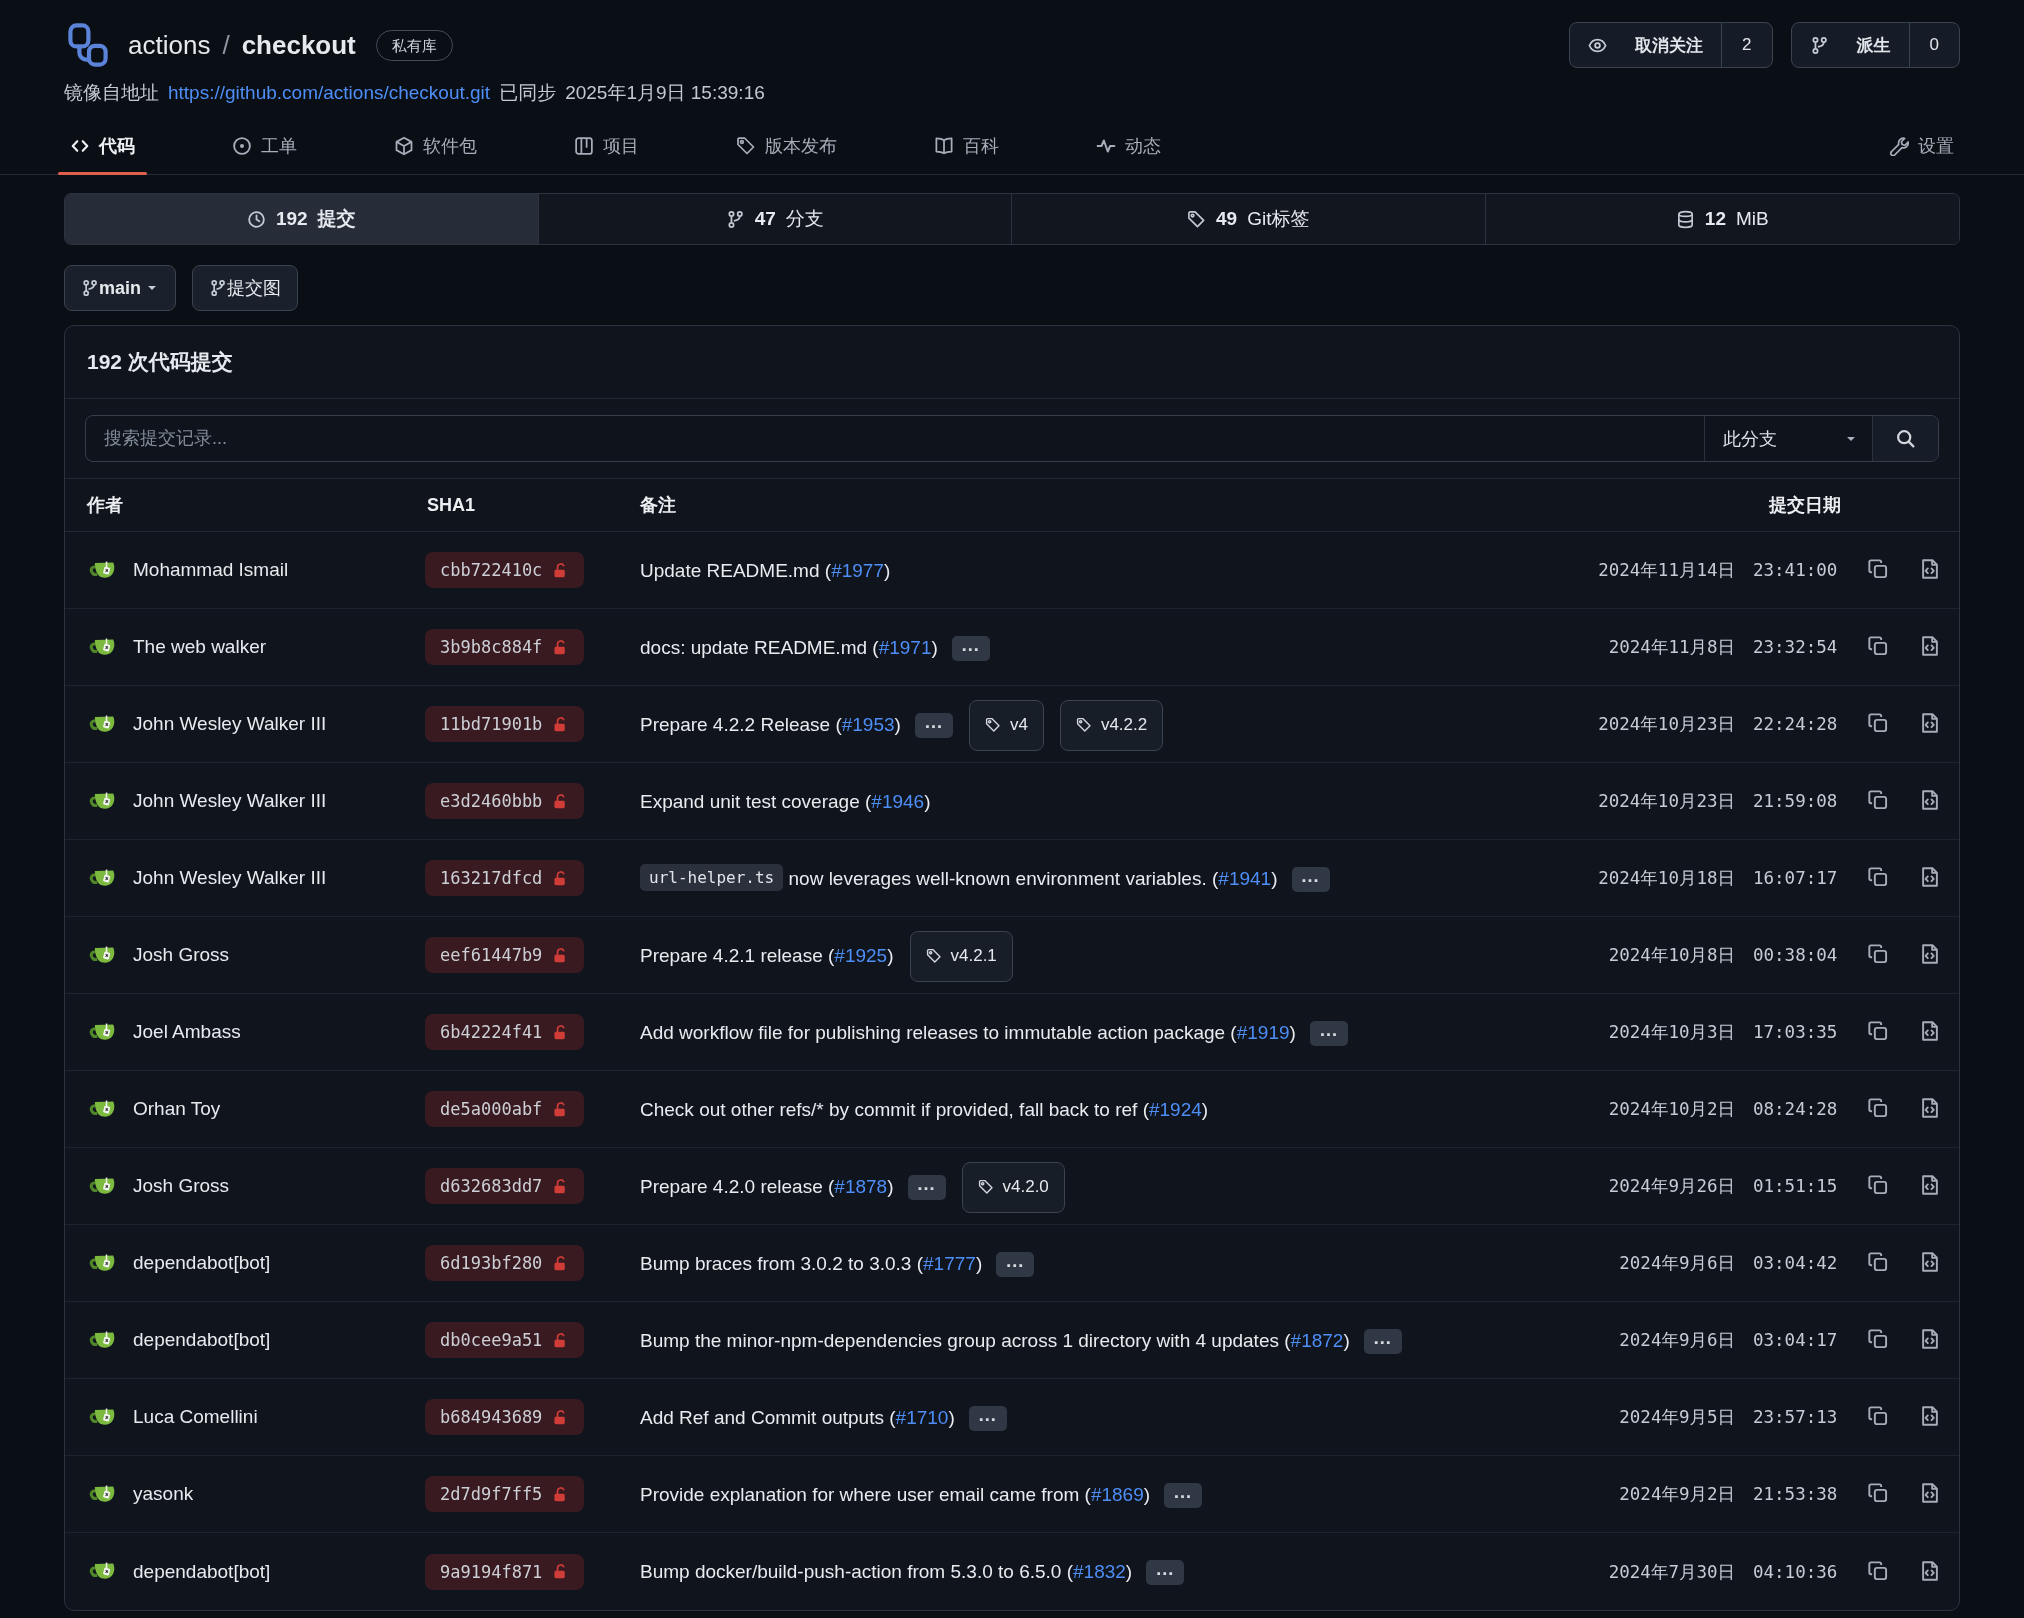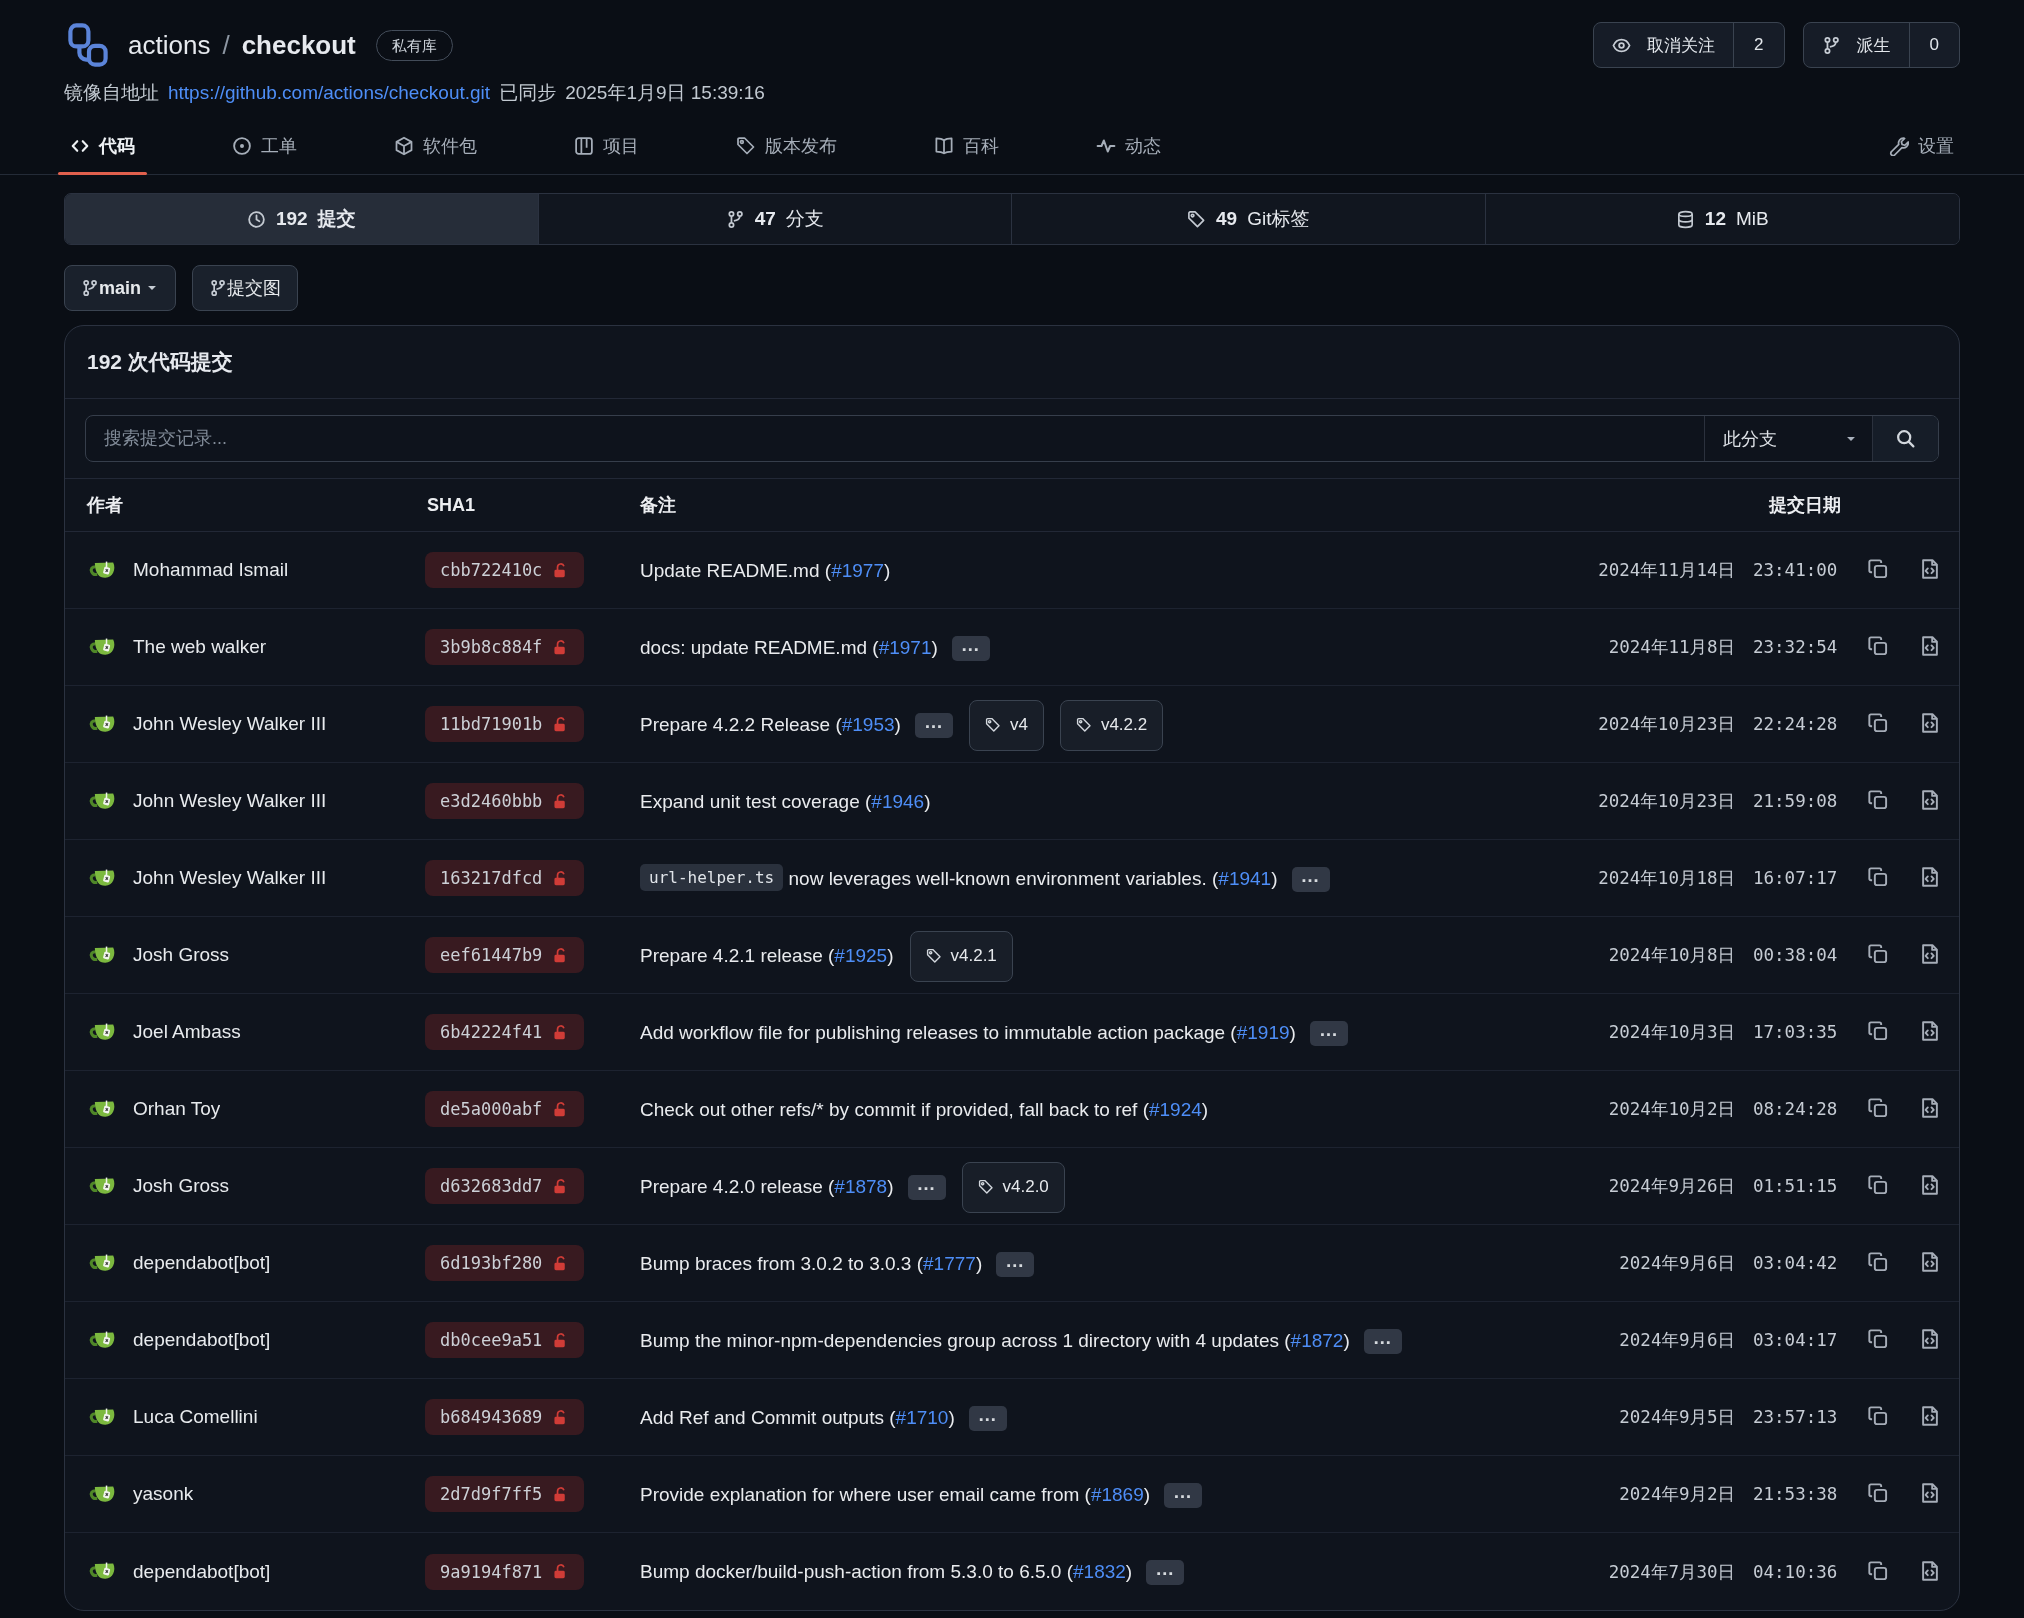--- a/index.html
+++ b/index.html
@@ -21,21 +21,21 @@
   .repo-name { font-weight:700; }
   .visibility-badge {
     margin-left:8px; border:1px solid #434c59; color:#cdd3da; border-radius:999px;
     font-size:15px; padding:7px 15px; line-height:1;
   }
   .top-actions { margin-left:auto; display:flex; gap:18px; }
   .split-btn {
     display:flex; align-items:stretch; background:#161c27; border:1px solid #3a education4350;
     border:1px solid #3a4350; border-radius:8px; overflow:hidden; height:46px; cursor:pointer;
   }
-  .split-btn .lbl { display:flex; align-items:center; gap:16px; padding:0 18px; font-size:17px; color:#e3e7ec; }
+  .split-btn .lbl { display:flex; align-items:center; gap:28px; padding:0 18px; font-size:17px; color:#e3e7ec;font-weight:bold; }
   .split-btn .cnt { display:flex; align-items:center; padding:0 20px; border-left:1px solid #3a4350; font-size:17px; color:#e3e7ec; }
   .split-btn svg { width:19px; height:19px; color:#c6ccd4; }
 
   
   .mirror-line { margin-top:8px; font-size:19px; color:#c2c9d1; display:flex; gap:9px; align-items:center; }
   .mirror-link { color:#4e8ef7; }
 
   
   .tabs-wrap { border-bottom:1px solid #242b37; margin-top:18px; }
   .tabs-row { display:flex; align-items:flex-end;gap:43px; }
@@ -70,21 +70,21 @@
   .btn {
     display:flex; align-items:center; gap:0; height:46px; padding:0 16px;
     background:#1a212c; border:1px solid #3a4350; border-radius:8px;
     color:#e6e9ec; font-size:18px; cursor:pointer;
   }
   .btn svg { width:18px; height:18px; color:#c6ccd4; }
   .btn .caret { width:14px; height:14px; margin-left:4px; }
   .btn.branch-btn b { font-weight:700; }
 
   
-  .panel { margin-top:14px; border:1px solid #2b3240; border-radius:20px; background:#0f141d; }
+  .panel { margin-top:14px; border:1px solid #2b3240; border-radius:10px; background:#0f141d; }
   .panel-title { font-size:21px; font-weight:700; padding:22px 22px; border-bottom:1px solid #222836; }
   .search-row { padding:16px 20px; border-bottom:1px solid #222836; }
   .search-group {
     display:flex; align-items:stretch; height:47px; border:1px solid #363e4b; border-radius:8px;
     overflow:hidden; background:#0e131c;justify-content:flex-end;
   }
   .search-input {
     flex:1; background:transparent; border:none; outline:none; color:#dfe3e8;
     font-size:18px; padding:0 18px; font-family:inherit;
   }

